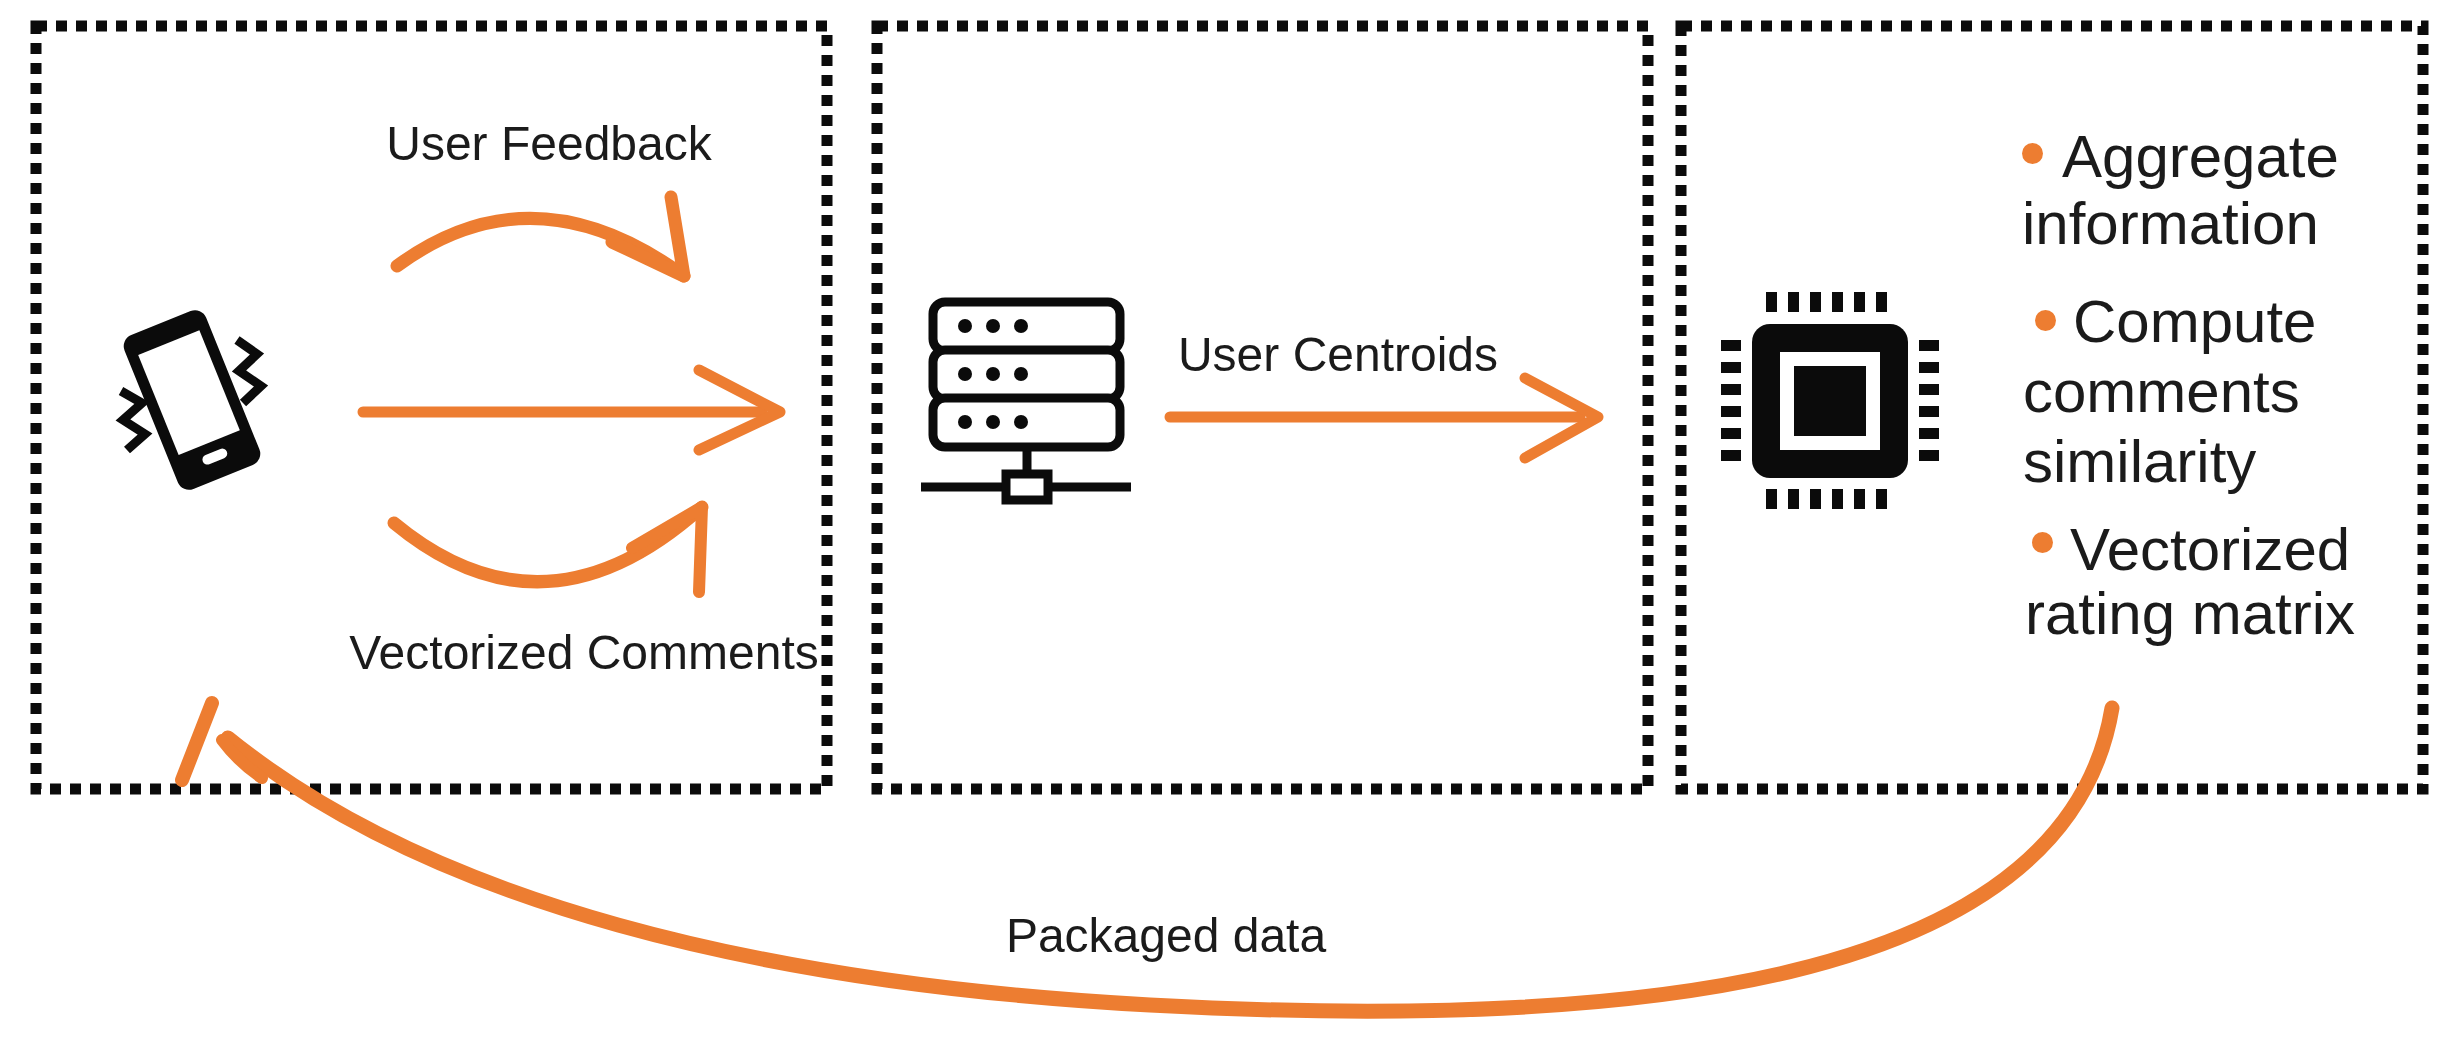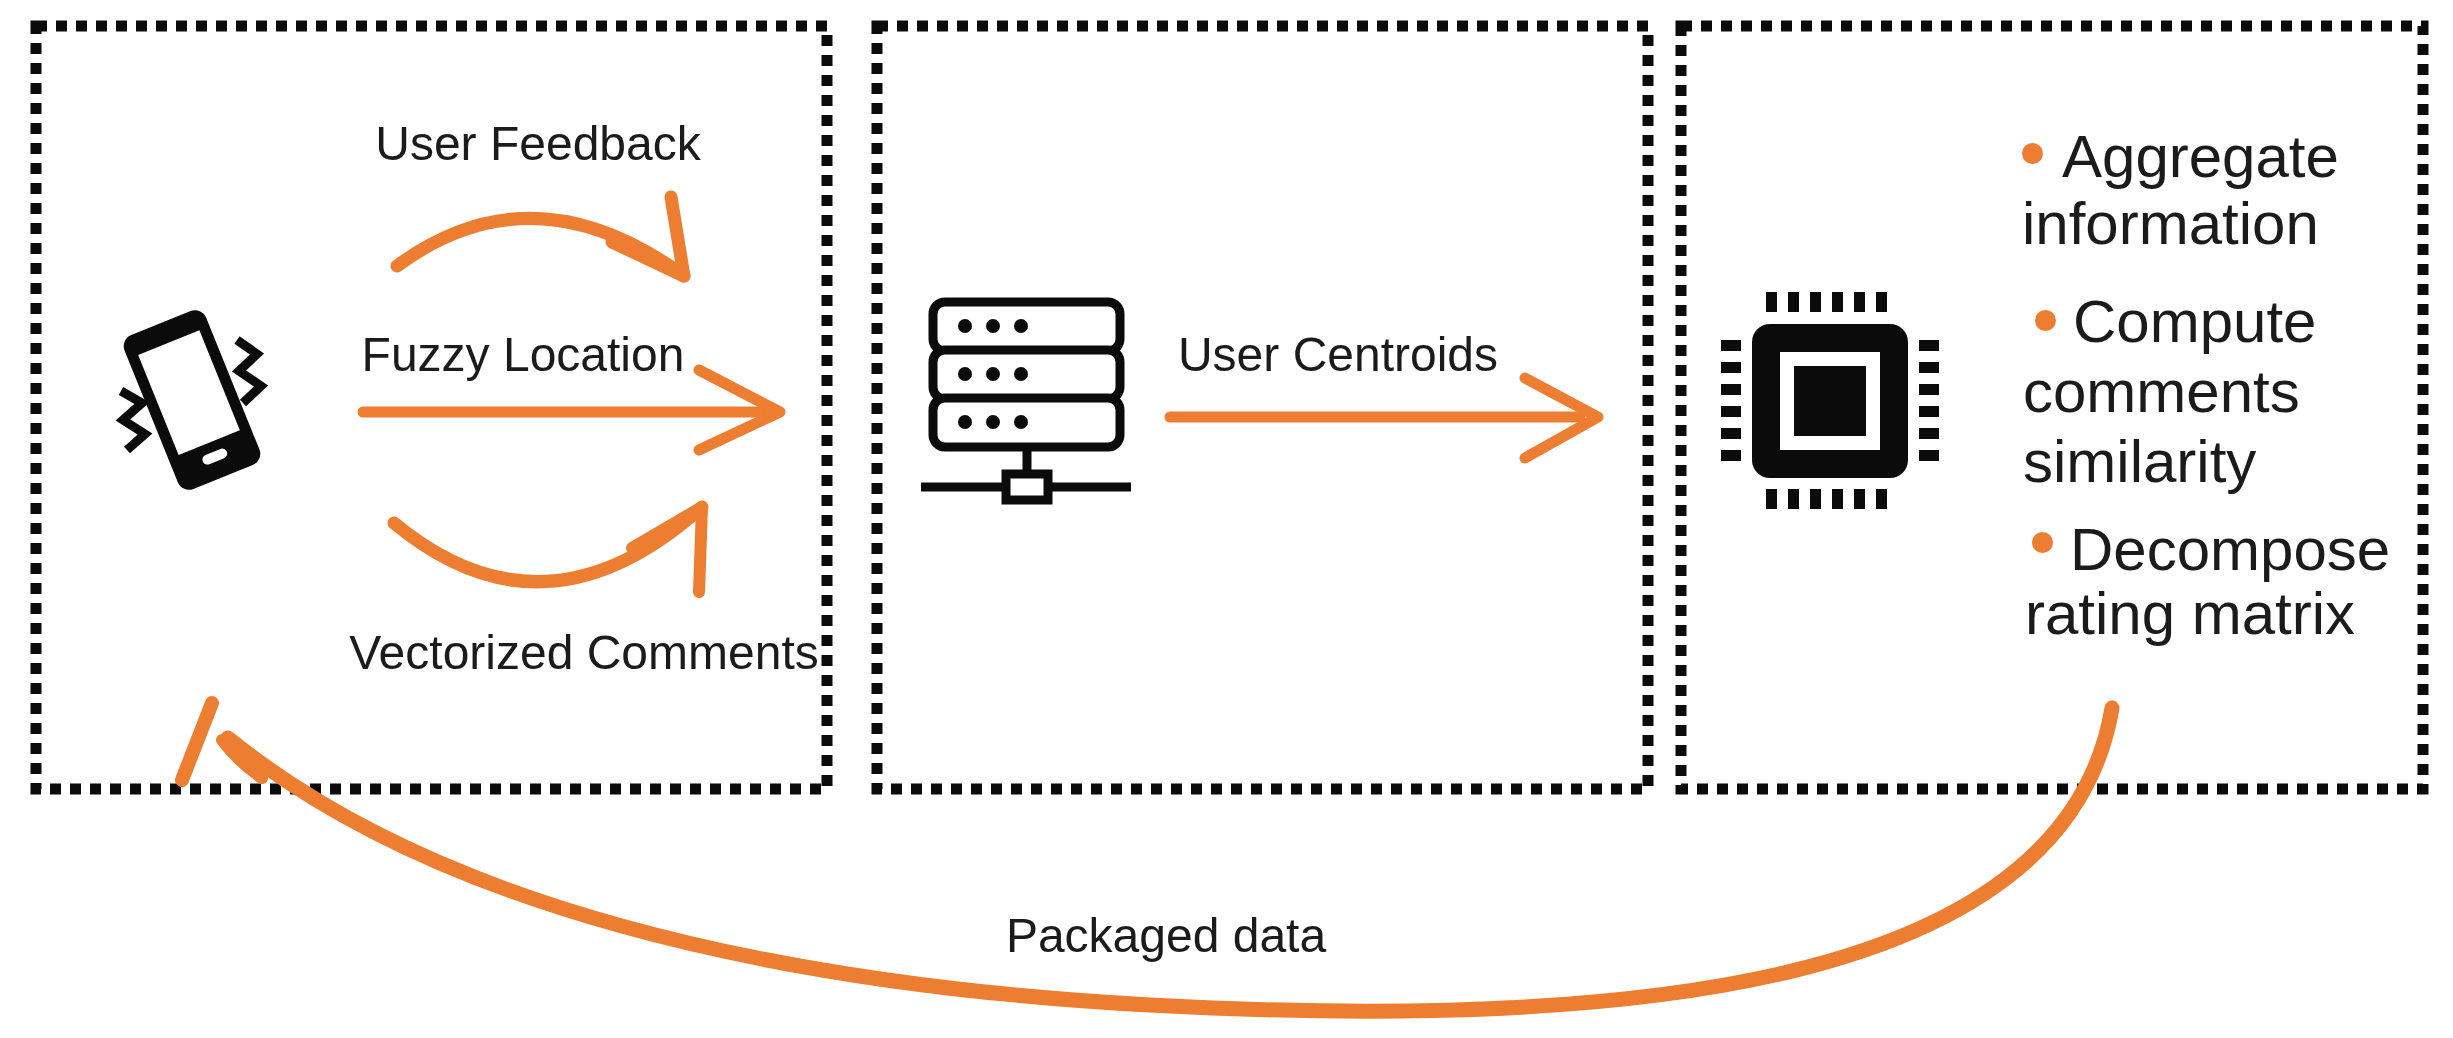--- a/index.html
+++ b/index.html
@@ -89,34 +89,33 @@
       <path style="stroke-width:11px" d="M1170 417 H1580"></path>
       <path style="stroke-width:11px" d="M1525 378 L1598 417 L1525 458"></path>
     </g>
     <g class="orange">
       <path style="stroke-width:15px" d="M2112 708 C2065 990 1620 1030 1150 1005 C760 984 430 902 228 738"></path>
       <path style="stroke-width:14px" d="M182 780 L212 703"></path>
       <path style="stroke-width:12px" d="M222 740 C236 759 249 769 262 778"></path>
     </g>
   </svg>
 
-  <div class="lbl" style="left:538px; top:120px">User Feedback</div>
-  <div class="lbl" style="left:523px; top:331px">Fuzzy Location</div>
+  <div class="lbl" style="left:549px; top:120px">User Feedback</div>
   <div class="lbl" style="left:584px; top:629px">Vectorized Comments</div>
   <div class="lbl" style="left:1338px; top:331px">User Centroids</div>
   <div class="lbl" style="left:1166px; top:912px">Packaged data</div>
 
   <div>
     <div class="bdot" style="left:2022px; top:143px"></div>
     <div class="bline" style="left:2062px; top:127px">Aggregate</div>
     <div class="bline" style="left:2022px; top:194px">information</div>
 
     <div class="bdot" style="left:2035px; top:310px"></div>
     <div class="bline" style="left:2073px; top:292px">Compute</div>
     <div class="bline" style="left:2023px; top:362px">comments</div>
     <div class="bline" style="left:2023px; top:432px">similarity</div>
 
     <div class="bdot" style="left:2032px; top:532px"></div>
-    <div class="bline" style="left:2070px; top:520px">Decompose</div>
+    <div class="bline" style="left:2070px; top:520px">Vectorized</div>
     <div class="bline" style="left:2025px; top:584px">rating matrix</div>
   </div>
 
 </div>
 
 </body></html>

